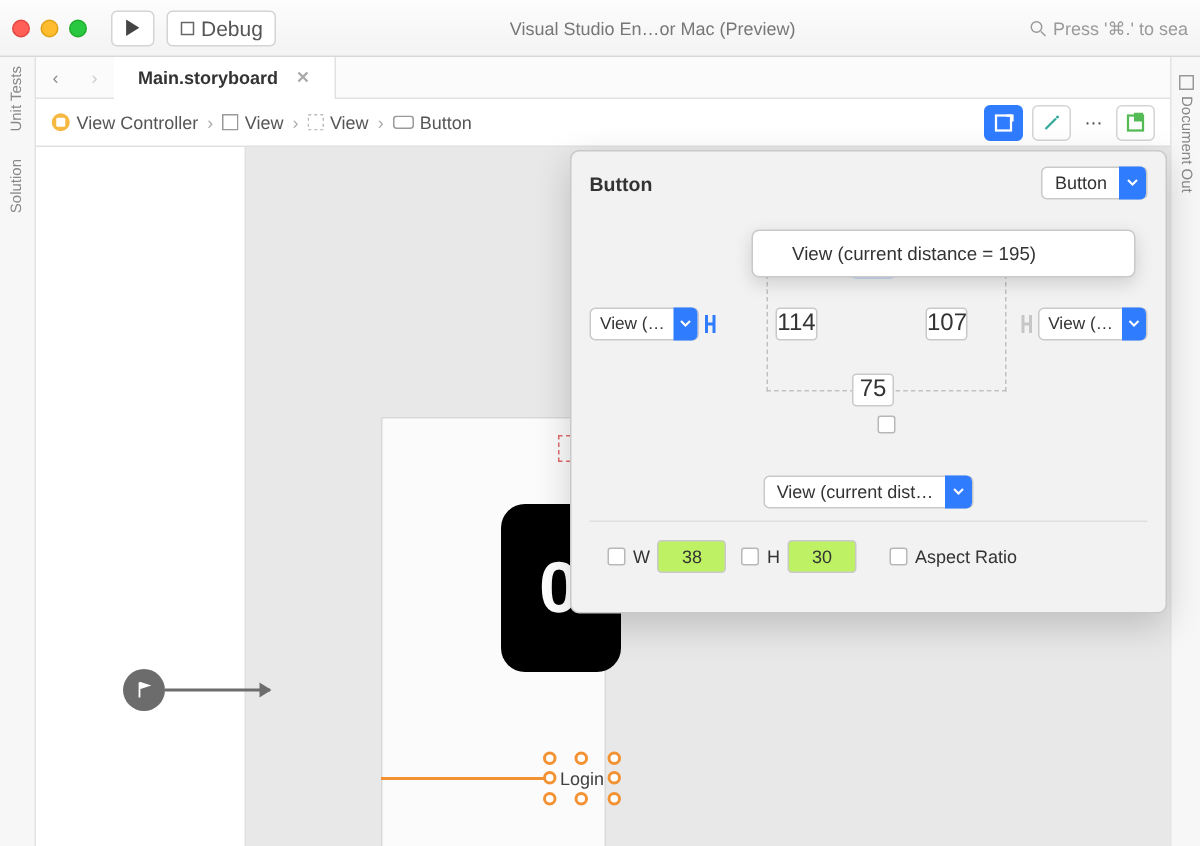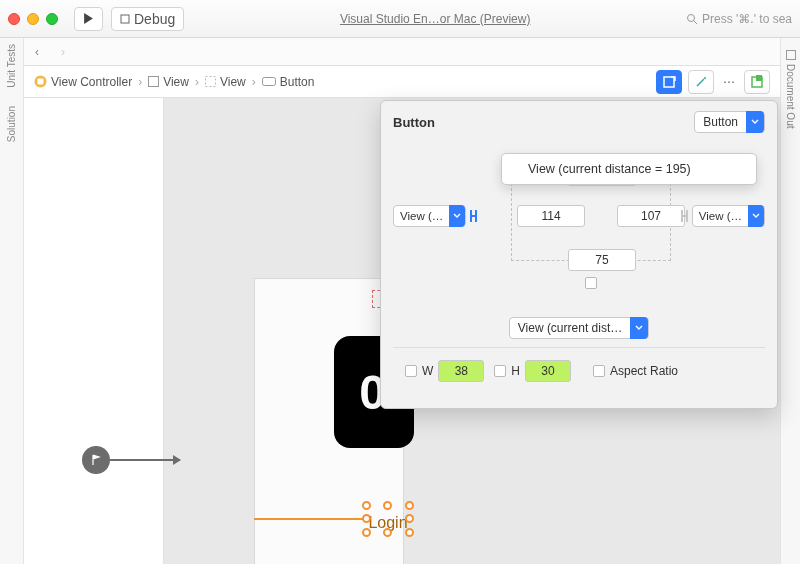--- a/index.html
+++ b/index.html
@@ -7,21 +7,21 @@
 
 
 .titlebar { height: 38px; background: linear-gradient(#fdfdfd, #f3f3f3); border-bottom: 1px solid #d8d8d8; display: flex; align-items: center; padding: 0 8px; gap: 8px; }
 .traffic { display: flex; gap: 7px; margin-right: 8px; }
 .traffic span { width: 12px; height: 12px; border-radius: 50%; display: inline-block; }
 .tl-close { background:#ff5f57; border:1px solid #e24640; }
 .tl-min { background:#febc2e; border:1px solid #e1a116; }
 .tl-max { background:#28c840; border:1px solid #1dad2b; }
 .tbtn { height:24px; padding:0 8px; display:flex; align-items:center; border:1px solid #d4d4d4; border-radius:4px; background:#fff; font-size:14px; color:#555; gap:4px; }
 .play svg { width:11px; height:11px; fill:#444; }
-.title-center { flex:1; text-align:center; color:#777; font-size:12px;text-decoration:underline; }
+.title-center { flex:1; text-align:center; color:#777; font-size:12px; }
 .search { display:flex; align-items:center; gap:4px; color:#9a9a9a; font-size:12px; }
 
 
 .rail { position:absolute; top:38px; left:0; width:24px; height:calc(100% - 38px); background:#f7f7f7; border-right:1px solid #e4e4e4; display:flex; flex-direction:column; align-items:center; padding-top:6px; gap:18px; }
 .rail .ritem { writing-mode: vertical-rl; transform: rotate(180deg); font-size:10px; color:#888; display:flex; align-items:center; gap:4px; }
 
 
 .rail-r { position:absolute; top:38px; right:0; width:20px; height:calc(100% - 38px); background:#f7f7f7; border-left:1px solid #e4e4e4; display:flex; flex-direction:column; align-items:center; padding-top:6px; gap:4px; }
 .rail-r .ritem { writing-mode: vertical-rl; font-size:10px; color:#888; }
 .rail-r .sq { width:10px; height:10px; border:1px solid #999; margin-top:6px; }
@@ -45,21 +45,21 @@
 
 
 .canvas { position:absolute; top:98px; left:24px; right:20px; bottom:0; background:#e8e8e8; overflow:hidden; }
 .gutter { position:absolute; left:0; top:0; bottom:0; width:140px; background:#fff; border-right:1px solid #e1e1e1; }
 .artboard { position:absolute; left:230px; top:180px; width:150px; height:300px; background:#fbfbfc; border:1px solid #d9d9d9; }
 .red-dash { position:absolute; left:348px; top:192px; width:30px; height:18px; border:1px dashed #e26a6a; }
 .black-box { position:absolute; left:310px; top:238px; width:80px; height:112px; background:#000; border-radius:16px; color:#fff; font-size:48px; font-weight:600; display:flex; align-items:center; justify-content:center; letter-spacing:-2px; padding-left:20px; overflow:hidden; }
 
 
 .login-wrap { position:absolute; left:343px; top:408px; }
-.login-btn { width:42px; height:26px; display:flex; align-items:flex-end; justify-content:center; color:#a16207; font-size:16px; position:relative; }
+.login-btn { width:42px; height:26px; display:flex; align-items:center; justify-content:center; color:#404040; font-size:12px; position:relative; }
 .handle { position:absolute; width:9px; height:9px; background:#fff; border:2px solid #f39233; border-radius:50%; }
 .h-tl{top:-5px;left:-5px} .h-tm{top:-5px;left:50%;margin-left:-5px} .h-tr{top:-5px;right:-5px}
 .h-ml{top:50%;left:-5px;margin-top:-5px} .h-mr{top:50%;right:-5px;margin-top:-5px}
 .h-bl{bottom:-5px;left:-5px} .h-bm{bottom:-5px;left:50%;margin-left:-5px} .h-br{bottom:-5px;right:-5px}
 .orange-line { position:absolute; top:420px; left:230px; width:113px; height:2px; background:#f39233; }
 
 
 .flag { position:absolute; top:348px; left:58px; display:flex; align-items:center; }
 .flag-circle { width:28px; height:28px; border-radius:50%; background:#6c6c6c; display:flex; align-items:center; justify-content:center; }
 .flag-arrow { width:70px; height:2px; background:#6c6c6c; position:relative; }
@@ -76,21 +76,21 @@
 
 
 .suggest { position:absolute; top:52px; left:120px; width:256px; background:#fff; border:1px solid #c9c9c9; border-radius:5px; box-shadow:0 4px 12px rgba(0,0,0,0.15); padding:4px 0; z-index:5; }
 .suggest .row { padding:4px 12px 4px 26px; font-size:12.5px; color:#333; position:relative; }
 .suggest .row.checked::before { content:'✓'; position:absolute; left:8px; }
 
 
 .constraints { padding:22px 12px 14px; position:relative; }
 .cgrid { position:relative; height:140px; }
 .dashbox { position:absolute; left:118px; top:8px; width:160px; height:88px; border:1px dashed #c1c1c1; }
-.numbox { position:absolute; background:#fff; border:1px solid #c9c9c9; border-radius:3px; height:22px; width:68px; text-align:center; font-size:12px; line-height:20px; }
+.numbox { position:absolute; background:#fff; border:1px solid #c9c9c9; border-radius:3px; height:22px; width:28px; text-align:center; font-size:16px; line-height:20px; }
 .numbox.sel { border:2px solid #4a90ff; box-shadow:0 0 0 3px rgba(74,144,255,0.25); background:#eaf2ff; }
 .n-top { left:175px; top:-4px; }
 .n-left { left:124px; top:40px; }
 .n-right { left:224px; top:40px; }
 .n-bot { left:175px; top:84px; }
 
 .neighbor { display:flex; align-items:center; gap:4px; position:absolute; }
 .neighbor .sel { background:#fff; border:1px solid #c9c9c9; border-radius:4px; height:22px; display:flex; align-items:center; }
 .neighbor .sel span { padding:0 6px; font-size:11.5px; }
 .neighbor .sel .dd { width:16px; height:22px; background:#2f7cff; border-radius:0 4px 4px 0; display:flex; align-items:center; justify-content:center; }
@@ -156,20 +156,24 @@
 <div class="rail-r">
   <div class="sq"></div>
   <div class="ritem">
     <span>Document Out</span>
   </div>
 </div>
 
 <div class="tabs">
   <div class="navbtn">‹</div>
   <div class="navbtn" style="color:#ccc">›</div>
+  <div class="tab active">
+    <span>Main.storyboard</span>
+    <span class="close">✕</span>
+  </div>
 </div>
 
 <div class="crumbs">
   <div class="ci">
     <svg width="13" height="13" viewBox="0 0 13 13">
         <circle cx="6.5" cy="6.5" r="6" fill="#f5b942"></circle>
         <rect x="3.5" y="3.5" width="6" height="6" fill="#fff" rx="1"></rect>
       </svg>
     <span>View Controller</span>
   </div>

